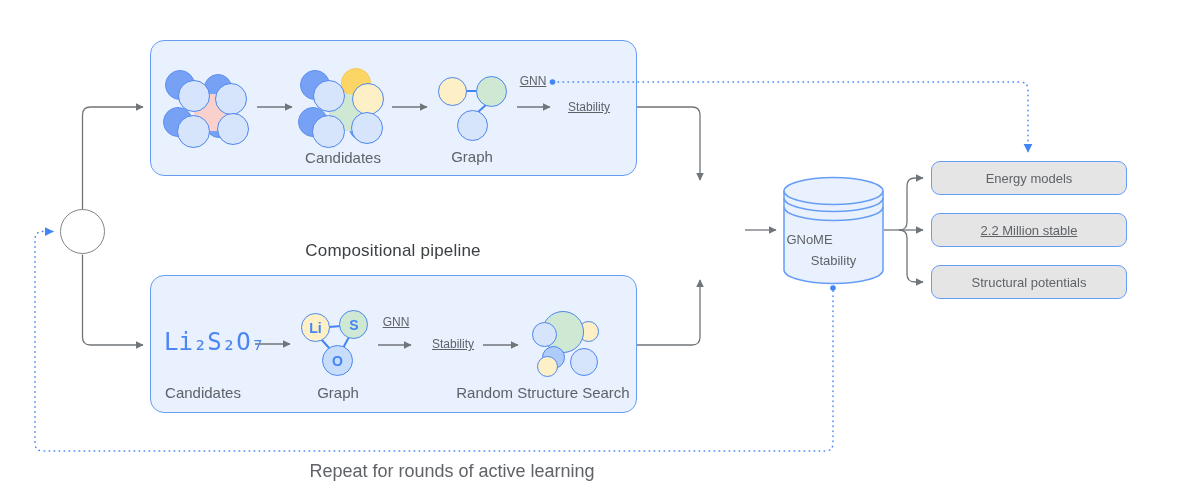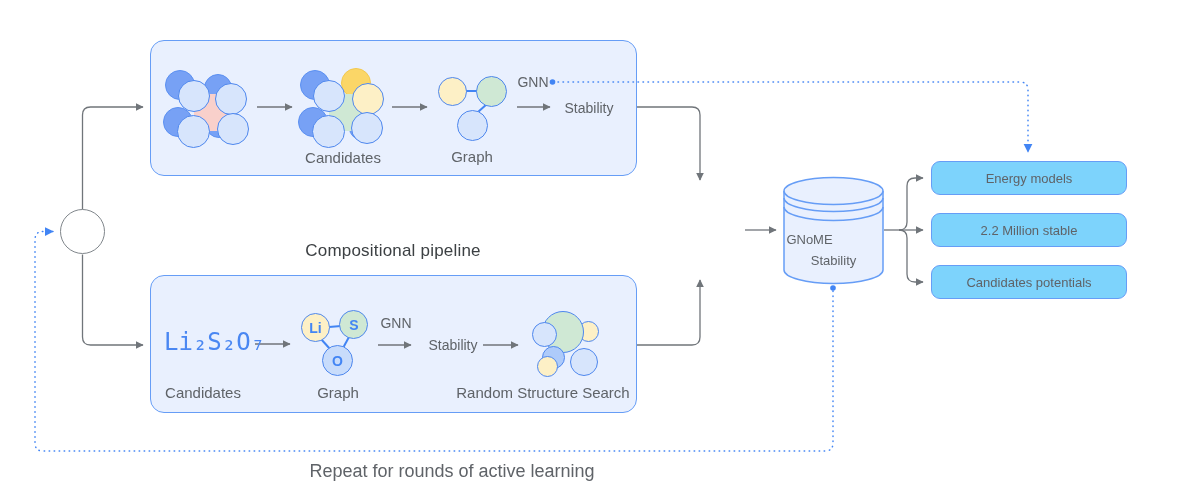--- a/index.html
+++ b/index.html
@@ -12,21 +12,21 @@
     border-radius:14px;
   }
   .title {
     position:absolute; transform:translateX(-50%);
     color:#3c4043; font-size:17px; letter-spacing:.2px; white-space:nowrap;
   }
   .lbl {
     position:absolute; transform:translateX(-50%);
     color:#5f6368; font-size:15px; white-space:nowrap;
   }
-  .lbl-md { font-size:14px; }
+  .lbl-md { font-size:12px;text-decoration:underline; }
   .caption {
     position:absolute; transform:translateX(-50%);
     color:#5f6368; font-size:18px; white-space:nowrap;
   }
 
   svg.wires { position:absolute; left:0; top:0; z-index:2; }
 
   .circ { position:absolute; border-radius:50%; border:1.5px solid #4e87ee; background:#d7e5fc; }
   .c-dark   { background:#77a1f5; border-color:#5b90f2; }
   .c-pale   { background:#d7e5fc; }
@@ -47,21 +47,21 @@
     position:absolute; width:45px; height:45px; border-radius:50%;
     background:#fff; border:1.4px solid #80868b; z-index:3;
   }
 
   .dft-box {
     position:absolute; background:#e9f0fe; border:1.5px solid #669df6; border-radius:10px;
     display:flex; align-items:center; justify-content:center;
     color:#5f6368; font-size:14px; z-index:3;
   }
   .out-box {
-    position:absolute; background:#7dd3fc; border:1.5px solid #669df6; border-radius:9px;
+    position:absolute; background:#e5e5e5; border:1.5px solid #669df6; border-radius:9px;
     display:flex; align-items:center; justify-content:center;
     color:#5f6368; font-size:13px; z-index:3; width:196px; height:34px;
   }
   .db { position:absolute; z-index:3; }
   .db-text { position:absolute; width:103px; text-align:center; color:#5f6368; font-size:13px; z-index:4; }
 
   .formula {
     position:absolute; font-family:"DejaVu Sans Mono","Liberation Mono",monospace;
     color:#4a87f2; font-size:24px; z-index:3; white-space:nowrap;
   }
@@ -192,20 +192,20 @@
       <path d="M 2 31 A 49.5 13.5 0 0 0 101 31" fill="none" stroke="#669df6" stroke-width="1.5"></path>
       <ellipse cx="51.5" cy="15" rx="49.5" ry="13.5" fill="#e9f0fe" stroke="#669df6" stroke-width="1.5"></ellipse>
     </svg>
   </div>
   <div class="db-text" style="left:758px; top:232px;">GNoME</div>
   <div class="db-text" style="left:782px; top:253px;">Stability</div>
 
   <div class="out-box" style="left:931px; top:161px;">
     <span>Energy models</span>
   </div>
-  <div class="out-box" style="left:931px; top:213px;">
+  <div class="out-box" style="left:931px; top:213px;text-decoration:underline;">
     <span>2.2 Million stable</span>
   </div>
   <div class="out-box" style="left:931px; top:265px;">
-    <span>Candidates potentials</span>
+    <span>Structural potentials</span>
   </div>
 
 </div>
 
 </body></html>

